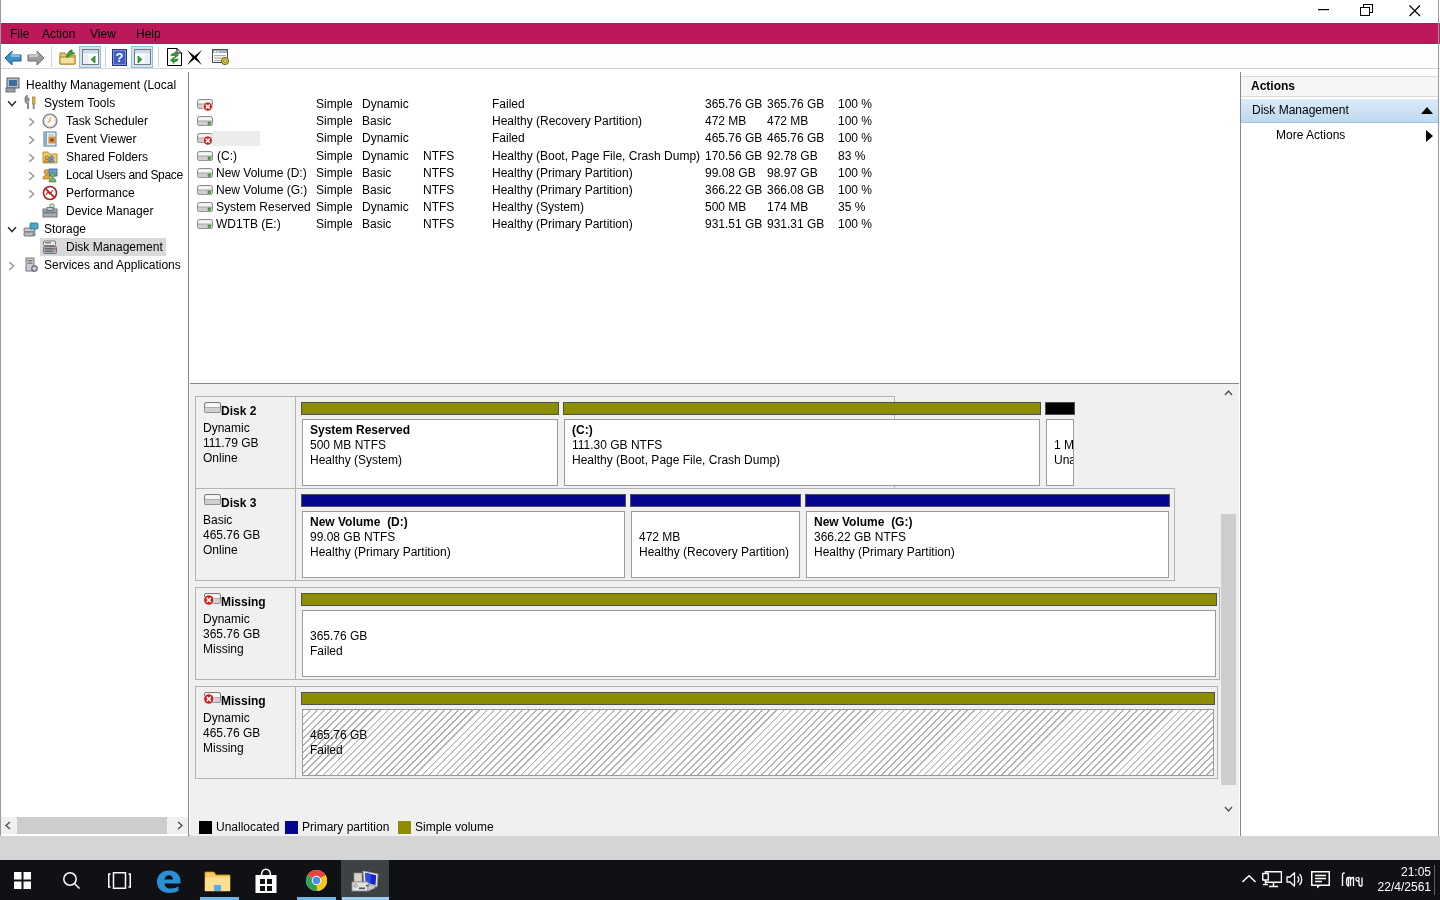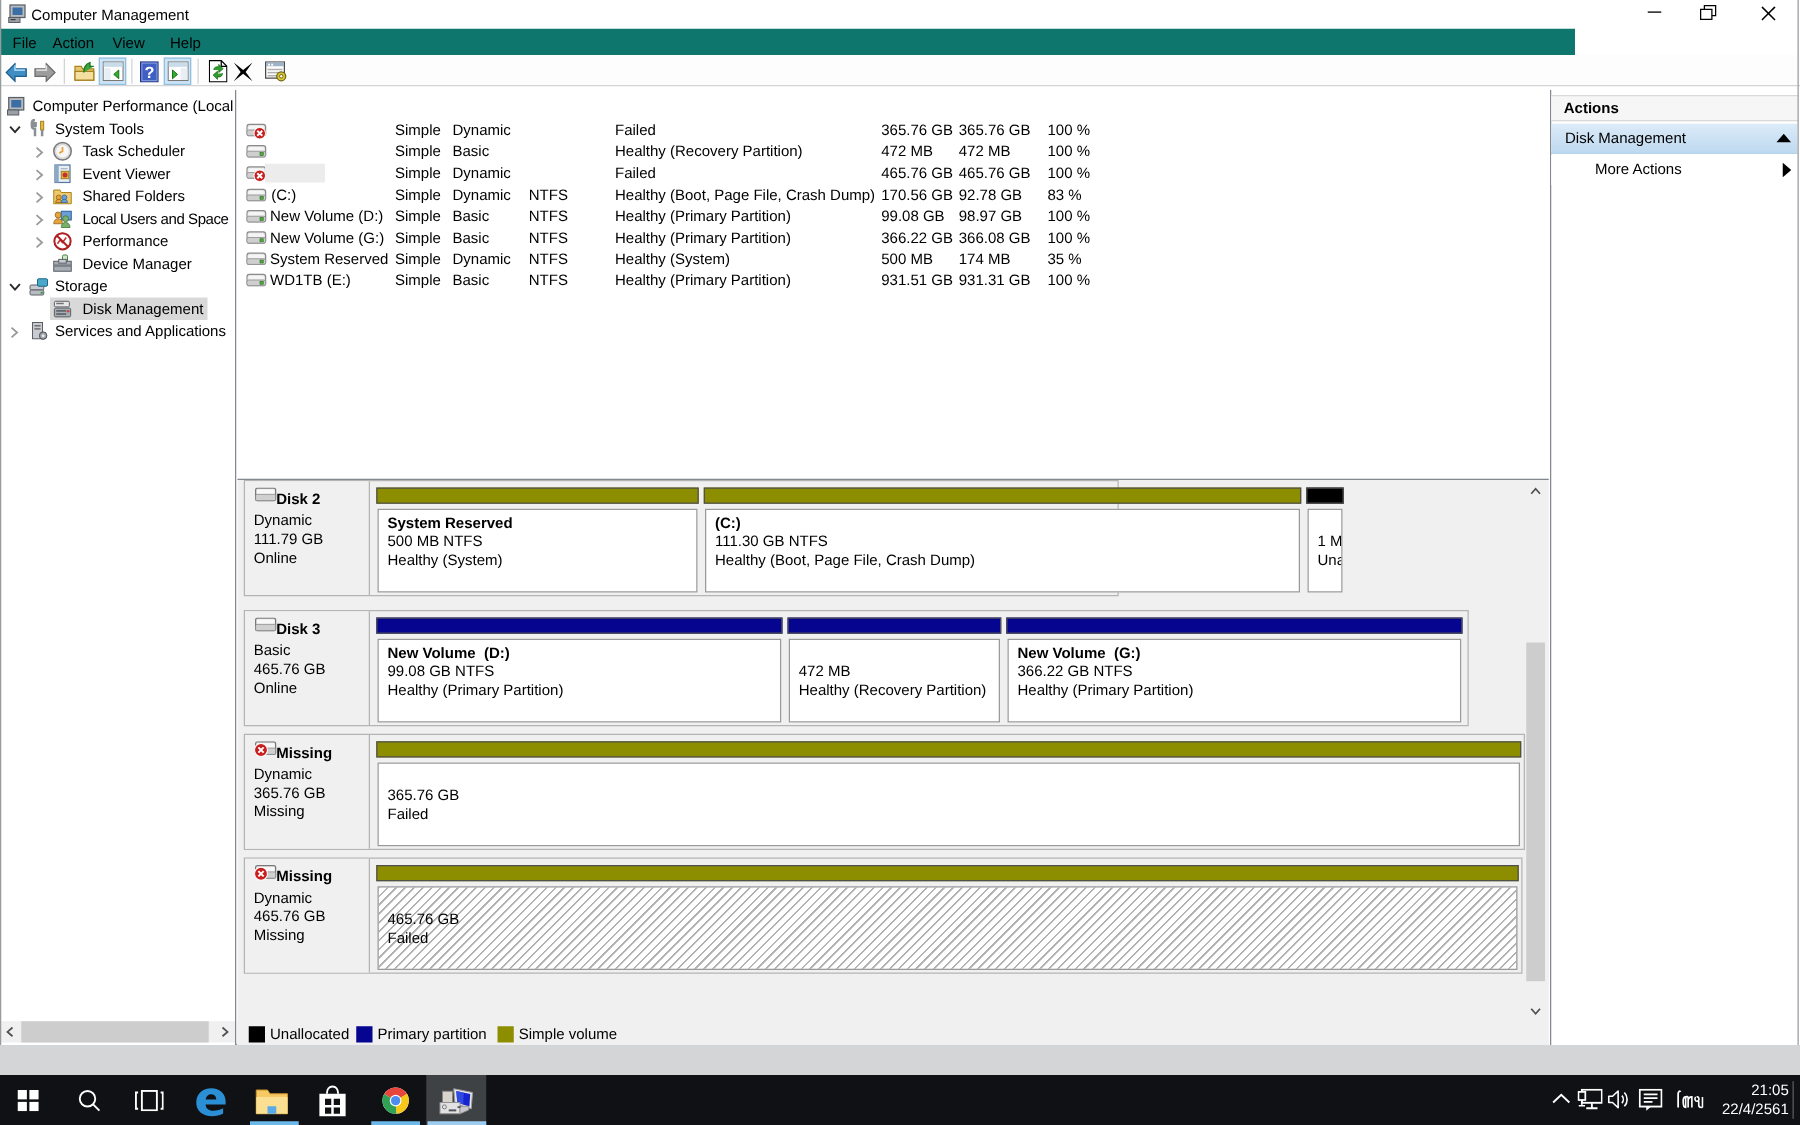--- a/index.html
+++ b/index.html
@@ -4,21 +4,21 @@
 <style>
 * { margin:0; padding:0; box-sizing:border-box; }
 html,body { width:1440px; height:900px; overflow:hidden; }
 body { font-family:"Liberation Sans", sans-serif; font-size:12px; color:#000; background:#d3d5d6; }
 .abs { position:absolute; }
 #win { position:absolute; left:0; top:0; width:1440px; height:836px; background:#fff; border-bottom:1px solid #8e9093; }
 
 #titlebar { position:absolute; left:0; top:0; width:1440px; height:23px; background:#fff; }
 #titletext { position:absolute; left:25px; top:5px; font-size:12px; }
 
-#menubar { position:absolute; left:0; top:23px; width:1260px; height:21px; background:#0f766e; }
+#menubar { position:absolute; left:0; top:23px; width:1440px; height:21px; background:#be185d; }
 .menu { position:absolute; top:4px; font-size:12px; }
 
 #toolbar { position:absolute; left:0; top:44px; width:1440px; height:25px; background:#fdfdfd; border-bottom:1px solid #d4d4d4; }
 .tsep { position:absolute; top:3px; width:1px; height:20px; background:#d3d3d3; }
 .tbtn-hl { position:absolute; top:2px; width:22px; height:22px; background:#cde5f7; border:1px solid #92c0e0; }
 
 #leftpane { position:absolute; left:0; top:72px; width:189px; height:764px; background:#fff; border-right:1px solid #828790; }
 #centerpane { position:absolute; left:190px; top:72px; width:1050px; height:764px; background:#fff; }
 #rightpane { position:absolute; left:1240px; top:72px; width:200px; height:764px; background:#fff; border-left:1px solid #828790;text-align:right; }
 
@@ -40,29 +40,20 @@
 .sb { background:#f0f0f0; }
 .sbthumb { background:#cdcdcd; }
 
 #taskbar { position:absolute; left:0; top:860px; width:1440px; height:40px; background:#101114; }
 .uline { position:absolute; top:37px; height:3px; background:#6cb8ea; }
 </style>
 </head>
 <body>
 <div id="win">
 
-  <div id="titlebar">
-    <svg class="abs" style="left:6px;top:3px" width="16" height="16" viewBox="0 0 16 16">
-      <rect x="2" y="1" width="12" height="10" fill="#b8bcc0" stroke="#5a5f66" stroke-width="1"></rect>
-      <rect x="4" y="3" width="8" height="6" fill="#3a6ea5"></rect>
-      <rect x="1" y="11" width="9" height="4" fill="#9aa0a6" stroke="#5a5f66" stroke-width="0.8"></rect>
-      <rect x="2.5" y="12.2" width="4" height="1" fill="#404040"></rect>
-    </svg>
-    <span id="titletext">Computer Management</span>
-  </div>
 
   <svg class="abs" style="left:1318px;top:9px" width="12" height="2" viewBox="0 0 12 2">
       <rect width="11" height="1.2" fill="#000"></rect>
     </svg>
   <svg class="abs" style="left:1360px;top:4px" width="14" height="13" viewBox="0 0 14 13">
     <rect x="3.5" y="0.5" width="9" height="8" fill="none" stroke="#000"></rect>
     <rect x="0.5" y="3.5" width="9" height="8" fill="#fff" stroke="#000"></rect>
   </svg>
   <svg class="abs" style="left:1409px;top:5px" width="12" height="12" viewBox="0 0 12 12">
     <path d="M0.5 0.5 L11 11 M11 0.5 L0.5 11" stroke="#000" stroke-width="1.2"></path>
@@ -133,21 +124,21 @@
     </svg>
   </div>
 
   <div id="leftpane">
     <div class="trow" style="left:0;top:4px;width:188px">
       <svg class="abs" style="left:5px;top:1px" width="16" height="16" viewBox="0 0 16 16">
         <rect x="2" y="1" width="12" height="10" fill="#b8bcc0" stroke="#5a5f66"></rect>
         <rect x="4" y="3" width="8" height="6" fill="#3a6ea5"></rect>
         <rect x="1" y="11" width="9" height="4" fill="#9aa0a6" stroke="#5a5f66" stroke-width="0.8"></rect>
       </svg>
-      <span class="abs" style="left:26px">Computer Performance (Local</span>
+      <span class="abs" style="left:26px">Healthy Management (Local</span>
     </div>
     <div class="trow" style="left:0;top:22px;width:188px">
       <svg class="chev" style="left:7px;top:5px" width="9" height="9" viewBox="0 0 9 9">
           <path d="M1 2 L4.5 6 L8 2" fill="none" stroke="#2b2b2b" stroke-width="1.4"></path>
         </svg>
       <svg class="abs" style="left:23px;top:1px" width="16" height="16" viewBox="0 0 16 16">
         <path d="M5 1 C3.5 1 2.5 2 2.5 3.5 L5.5 3.5 L5.5 5.5 L2.5 5.5 C2.5 7 3.5 8 5 8 L5 14" fill="none" stroke="#8a8f96" stroke-width="2"></path>
         <rect x="9.5" y="2" width="2.5" height="7" fill="#e8b93c" stroke="#9a7a14" stroke-width="0.7"></rect>
         <path d="M10.7 9 L10.7 14" stroke="#8a8f96" stroke-width="2"></path>
       </svg>
@@ -416,21 +407,21 @@
 
       <div class="abs" style="left:0;top:434px;width:1031px;height:18px;background:#f0f0f0">
         <div class="abs" style="left:9px;top:3px;width:13px;height:13px;background:#000"></div>
         <span class="abs" style="left:26px;top:2px">Unallocated</span>
         <div class="abs" style="left:95px;top:3px;width:13px;height:13px;background:#050590"></div>
         <span class="abs" style="left:112px;top:2px">Primary partition</span>
         <div class="abs" style="left:208px;top:3px;width:13px;height:13px;background:#8d8d00"></div>
         <span class="abs" style="left:225px;top:2px">Simple volume</span>
       </div>
       <div id="diskrows">
-      <div class="diskrow" style="left:5px;top:0;width:700px;height:93px">
+      <div class="diskrow" style="left:5px;top:12px;width:700px;height:93px">
       <div class="dlabel">
               <svg class="abs" style="left:8px;top:5px" width="18" height="13" viewBox="0 0 18 13">
                 <rect x="0.5" y="0.5" width="16" height="10" rx="1.5" fill="#e8e8e8" stroke="#7a7a7a"></rect>
                 <rect x="1.5" y="1.5" width="14" height="3.5" rx="1" fill="#f8f8f8"></rect>
                 <rect x="0.5" y="5.5" width="16" height="5" rx="1" fill="#d0d0d0" stroke="#7a7a7a" stroke-width="0.5"></rect>
               </svg>
               <span class="abs" style="left:25px;top:7px;font-weight:bold">Disk 2</span>
               <span class="abs" style="left:7px;top:24px">Dynamic</span>
               <span class="abs" style="left:7px;top:39px">111.79 GB</span>
               <span class="abs" style="left:7px;top:54px">Online</span>

